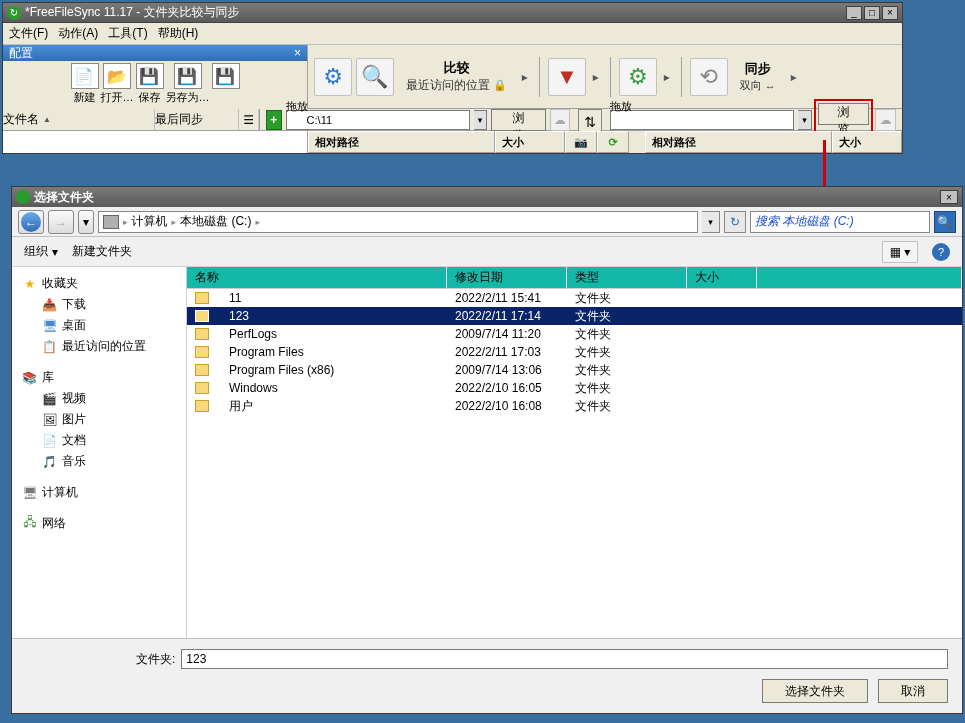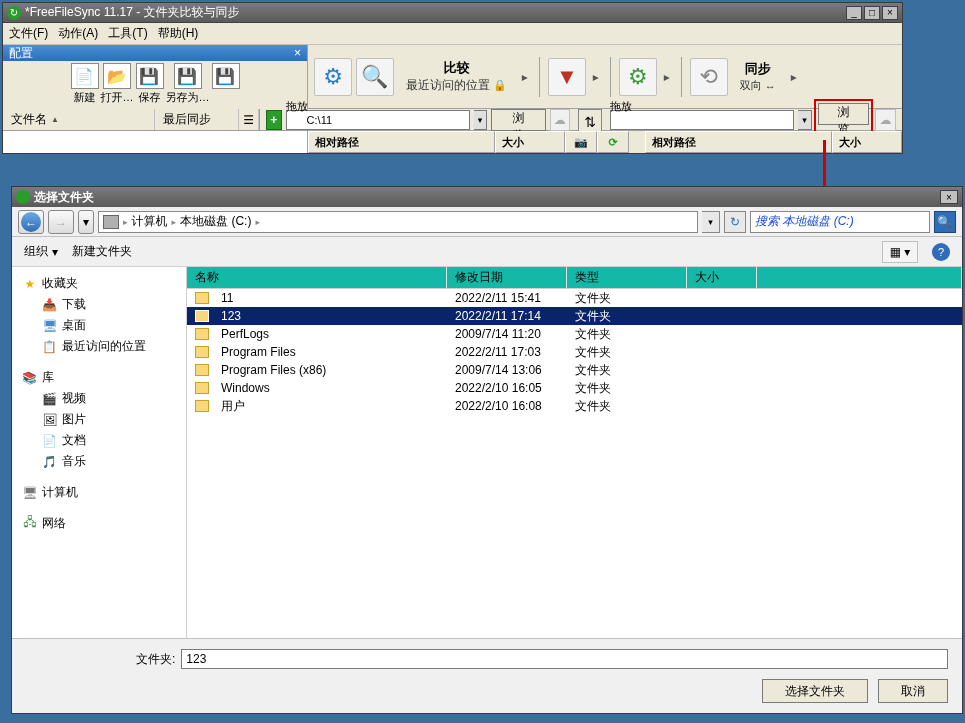--- a/index.html
+++ b/index.html
@@ -38,21 +38,21 @@
 .path-input { flex: 1; height: 20px; border: 1px solid #7a7a7a; background: #fff; padding: 0 20px; font-size: 11px; }
 .path-drop { width: 16px; height: 20px; border: 1px solid #7a7a7a; border-left: none; background: #e0e0e0; display: flex; align-items: center; justify-content: center; cursor: pointer; font-size: 9px; }
 .browse-btn { height: 22px; padding: 0 16px; border: 1px solid #7a7a7a; background: #ece9d8; cursor: pointer; font-size: 12px; }
 .browse-highlight { border: 2px solid #d40000; padding: 2px; margin: -2px; }
 .cloud-btn { width: 24px; height: 22px; border: 1px solid #c0c0c0; background: #f0f0f0; cursor: pointer; display: flex; align-items: center; justify-content: center; color: #aaa; }
 .swap-btn { width: 28px; height: 26px; border: 1px solid #888; background: #ece9d8; cursor: pointer; display: flex; align-items: center; justify-content: center; font-size: 14px; margin: 0 2px; }
 .plus-btn { width: 18px; height: 20px; background: #2a9c2a; color: #fff; border: 1px solid #1a6a1a; cursor: pointer; display: flex; align-items: center; justify-content: center; font-weight: bold; }
 
 .filename-row { height: 22px; display: flex; border-bottom: 1px solid #a0a0a0; }
 .filename-left { width: 305px; border-right: 1px solid #a0a0a0; display: flex; align-items: center; background: #ece9d8; }
-.fn-hdr { padding: 0 8px; border-right: 1px solid #c0c0c0; height: 100%; display: flex; align-items: center; background: #ece9d8; position: relative; }
+.fn-hdr { padding: 0 0; border-right: 1px solid #c0c0c0; height: 100%; display: flex; align-items: center; background: #ece9d8; position: relative; }
 .fn-hdr.sort::after { content: "▲"; font-size: 8px; margin-left: 4px; color: #555; }
 
 .grid-row { display: flex; height: 22px; }
 .grid-left { width: 305px; border-right: 1px solid #a0a0a0; background: #fff; }
 .grid-cell { flex: 1; display: flex; background: #ece9d8; }
 .gh { border: 1px solid #fff; border-right-color: #a0a0a0; border-bottom-color: #a0a0a0; padding: 2px 6px; background: #ece9d8; display: flex; align-items: center; font-size: 11px; font-weight: bold; }
 .gh.rel { flex: 1; }
 .gh.size { width: 70px; }
 .gh.icon-cell { width: 32px; justify-content: center; color: #555; }
 
@@ -97,21 +97,21 @@
 .ch { padding: 2px 8px; border-right: 1px solid #e0e0e0; display: flex; align-items: center; font-size: 12px; }
 .ch.name { width: 260px; }
 .ch.date { width: 120px; }
 .ch.type { width: 120px; }
 .ch.size { width: 70px; }
 
 .file-list { flex: 1; overflow-y: auto; font-family: "SimSun", monospace; }
 .file-row { height: 18px; display: flex; align-items: center; cursor: pointer; }
 .file-row.selected { background: #0a246a; color: #fff; }
 .file-row .cell { padding: 0 8px; overflow: hidden; white-space: nowrap; }
-.file-row .name { width: 260px; display: flex; align-items: center; gap: 12px; }
+.file-row .name { width: 260px; display: flex; align-items: center; gap: 20px; }
 .file-row .date { width: 120px; }
 .file-row .type { width: 120px; }
 .fldr { width: 14px; height: 12px; background: #f7d97a; border: 1px solid #c9a227; display: inline-block; }
 .file-row.selected .fldr { border-color: #fff; }
 
 .bottom-bar { border-top: 1px solid #c0c0c0; padding: 10px 14px; background: #f0f0f0; }
 .folder-input-row { display: flex; align-items: center; gap: 6px; margin-bottom: 10px; padding-left: 110px; }
 .folder-input-row label { font-size: 12px; }
 .folder-input-row input { flex: 1; height: 20px; border: 1px solid #7a7a7a; padding: 0 4px; font-size: 12px; background: #fff; }
 .btn-row { display: flex; justify-content: flex-end; gap: 10px; }

